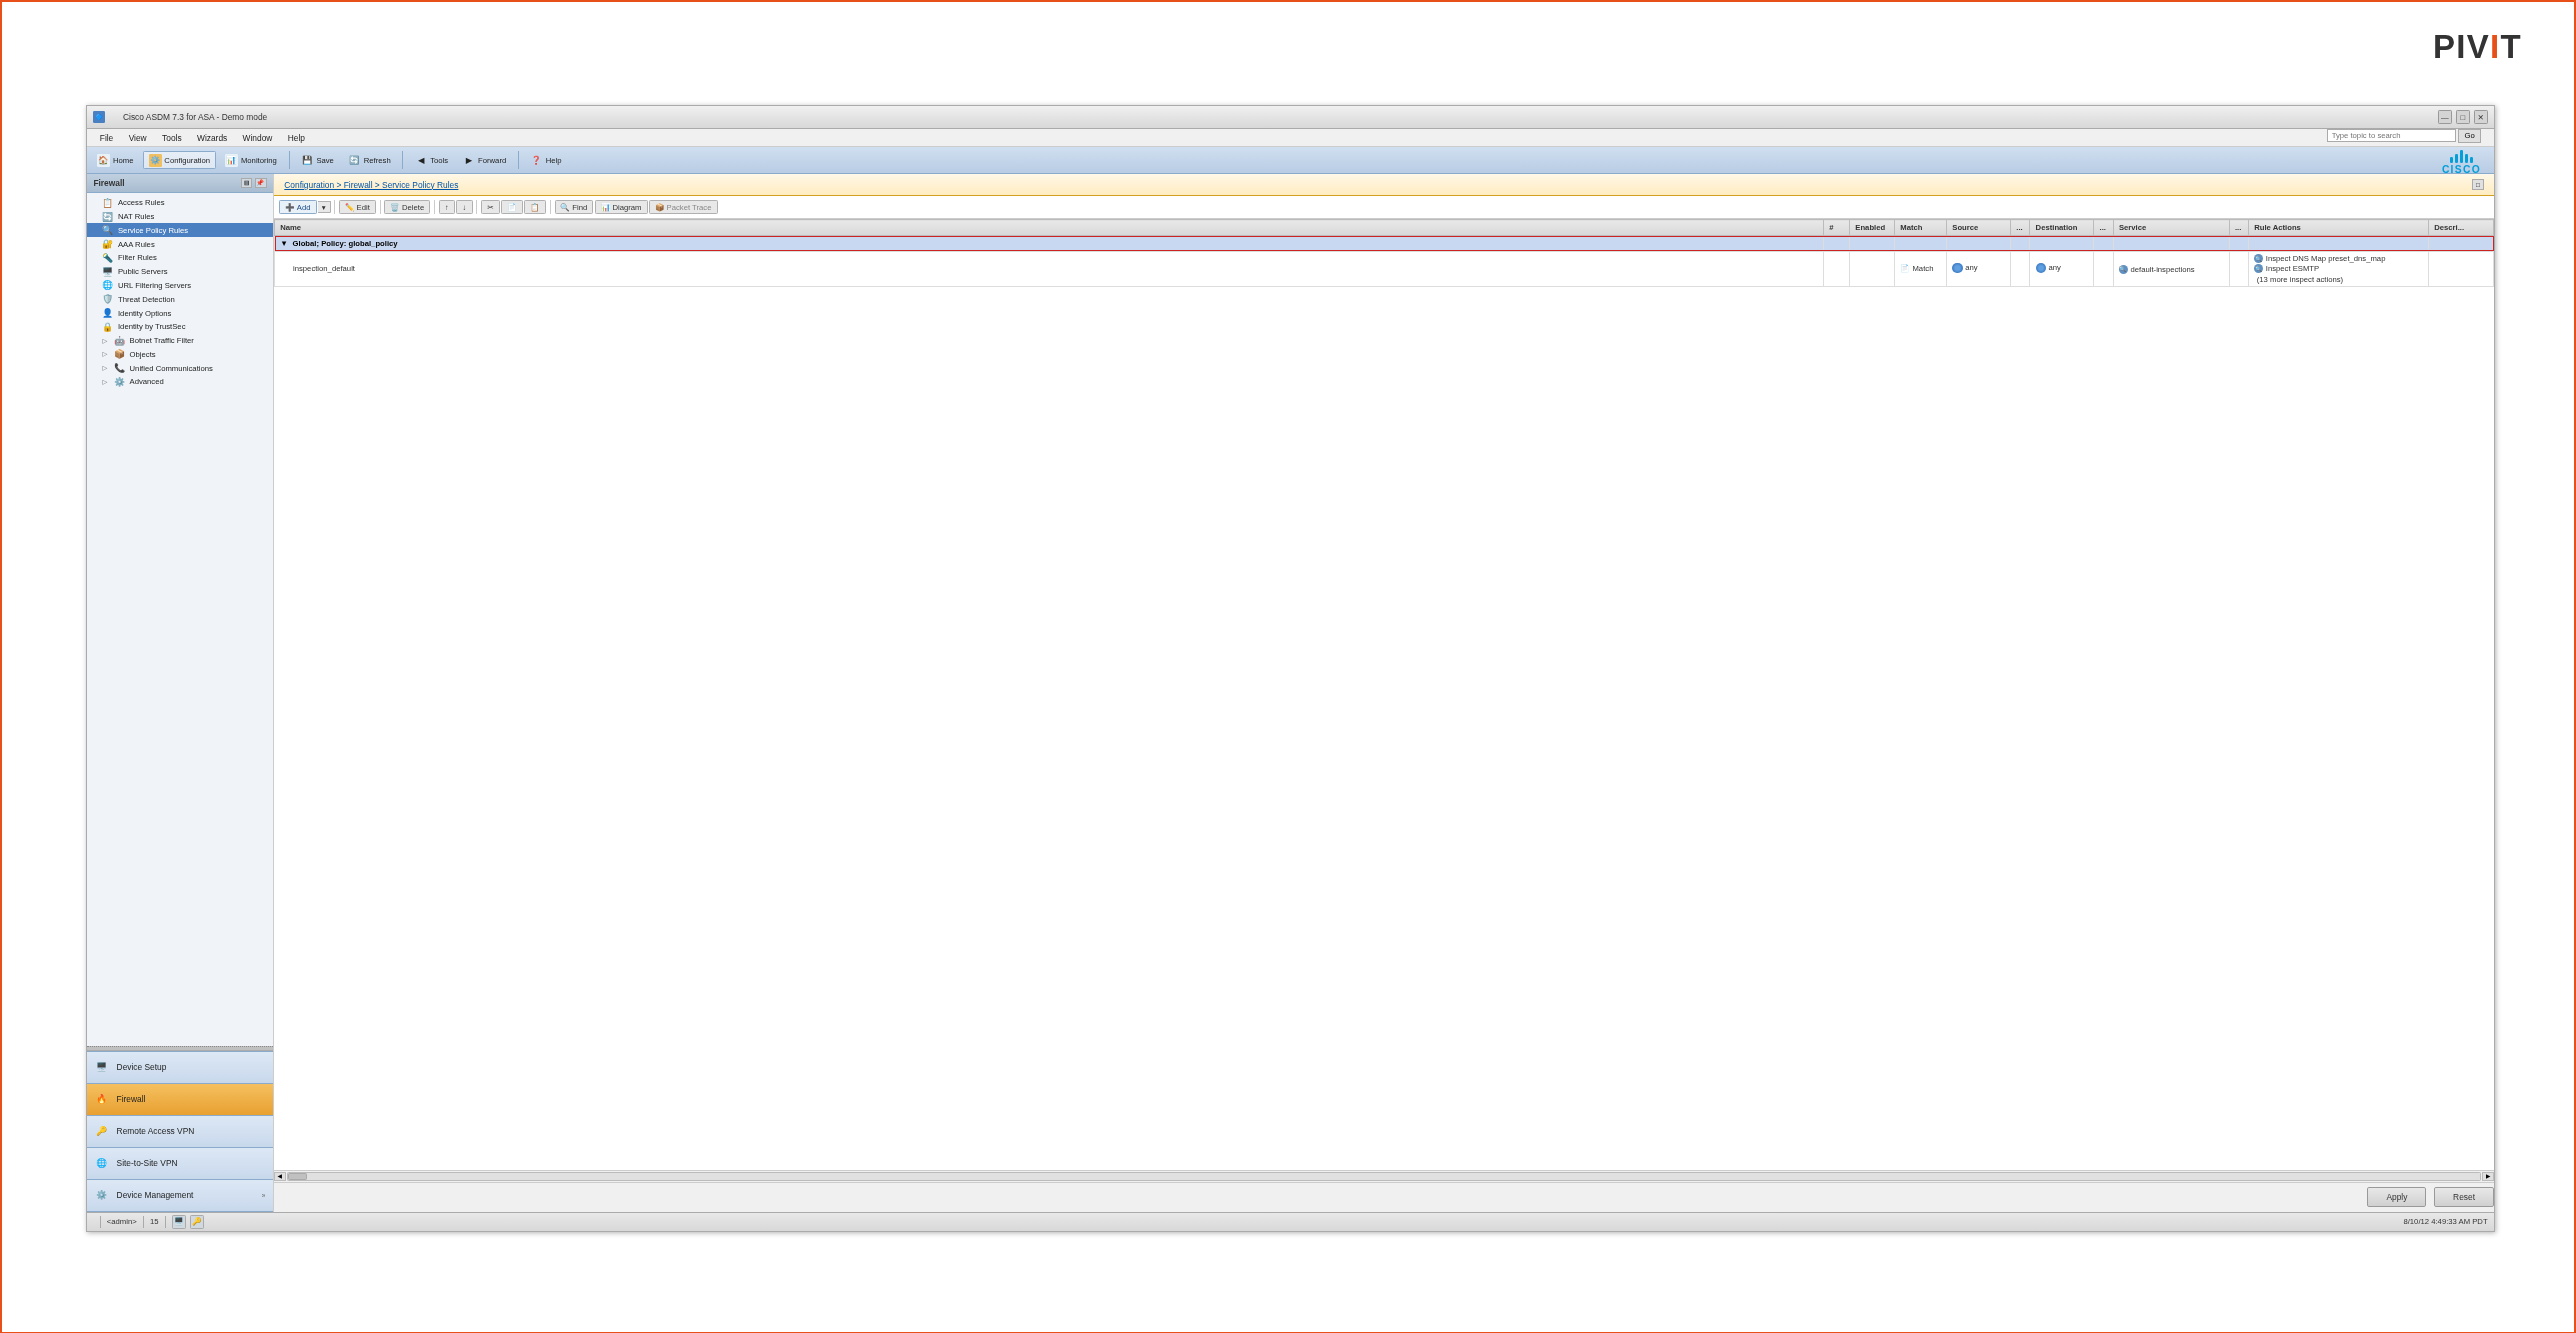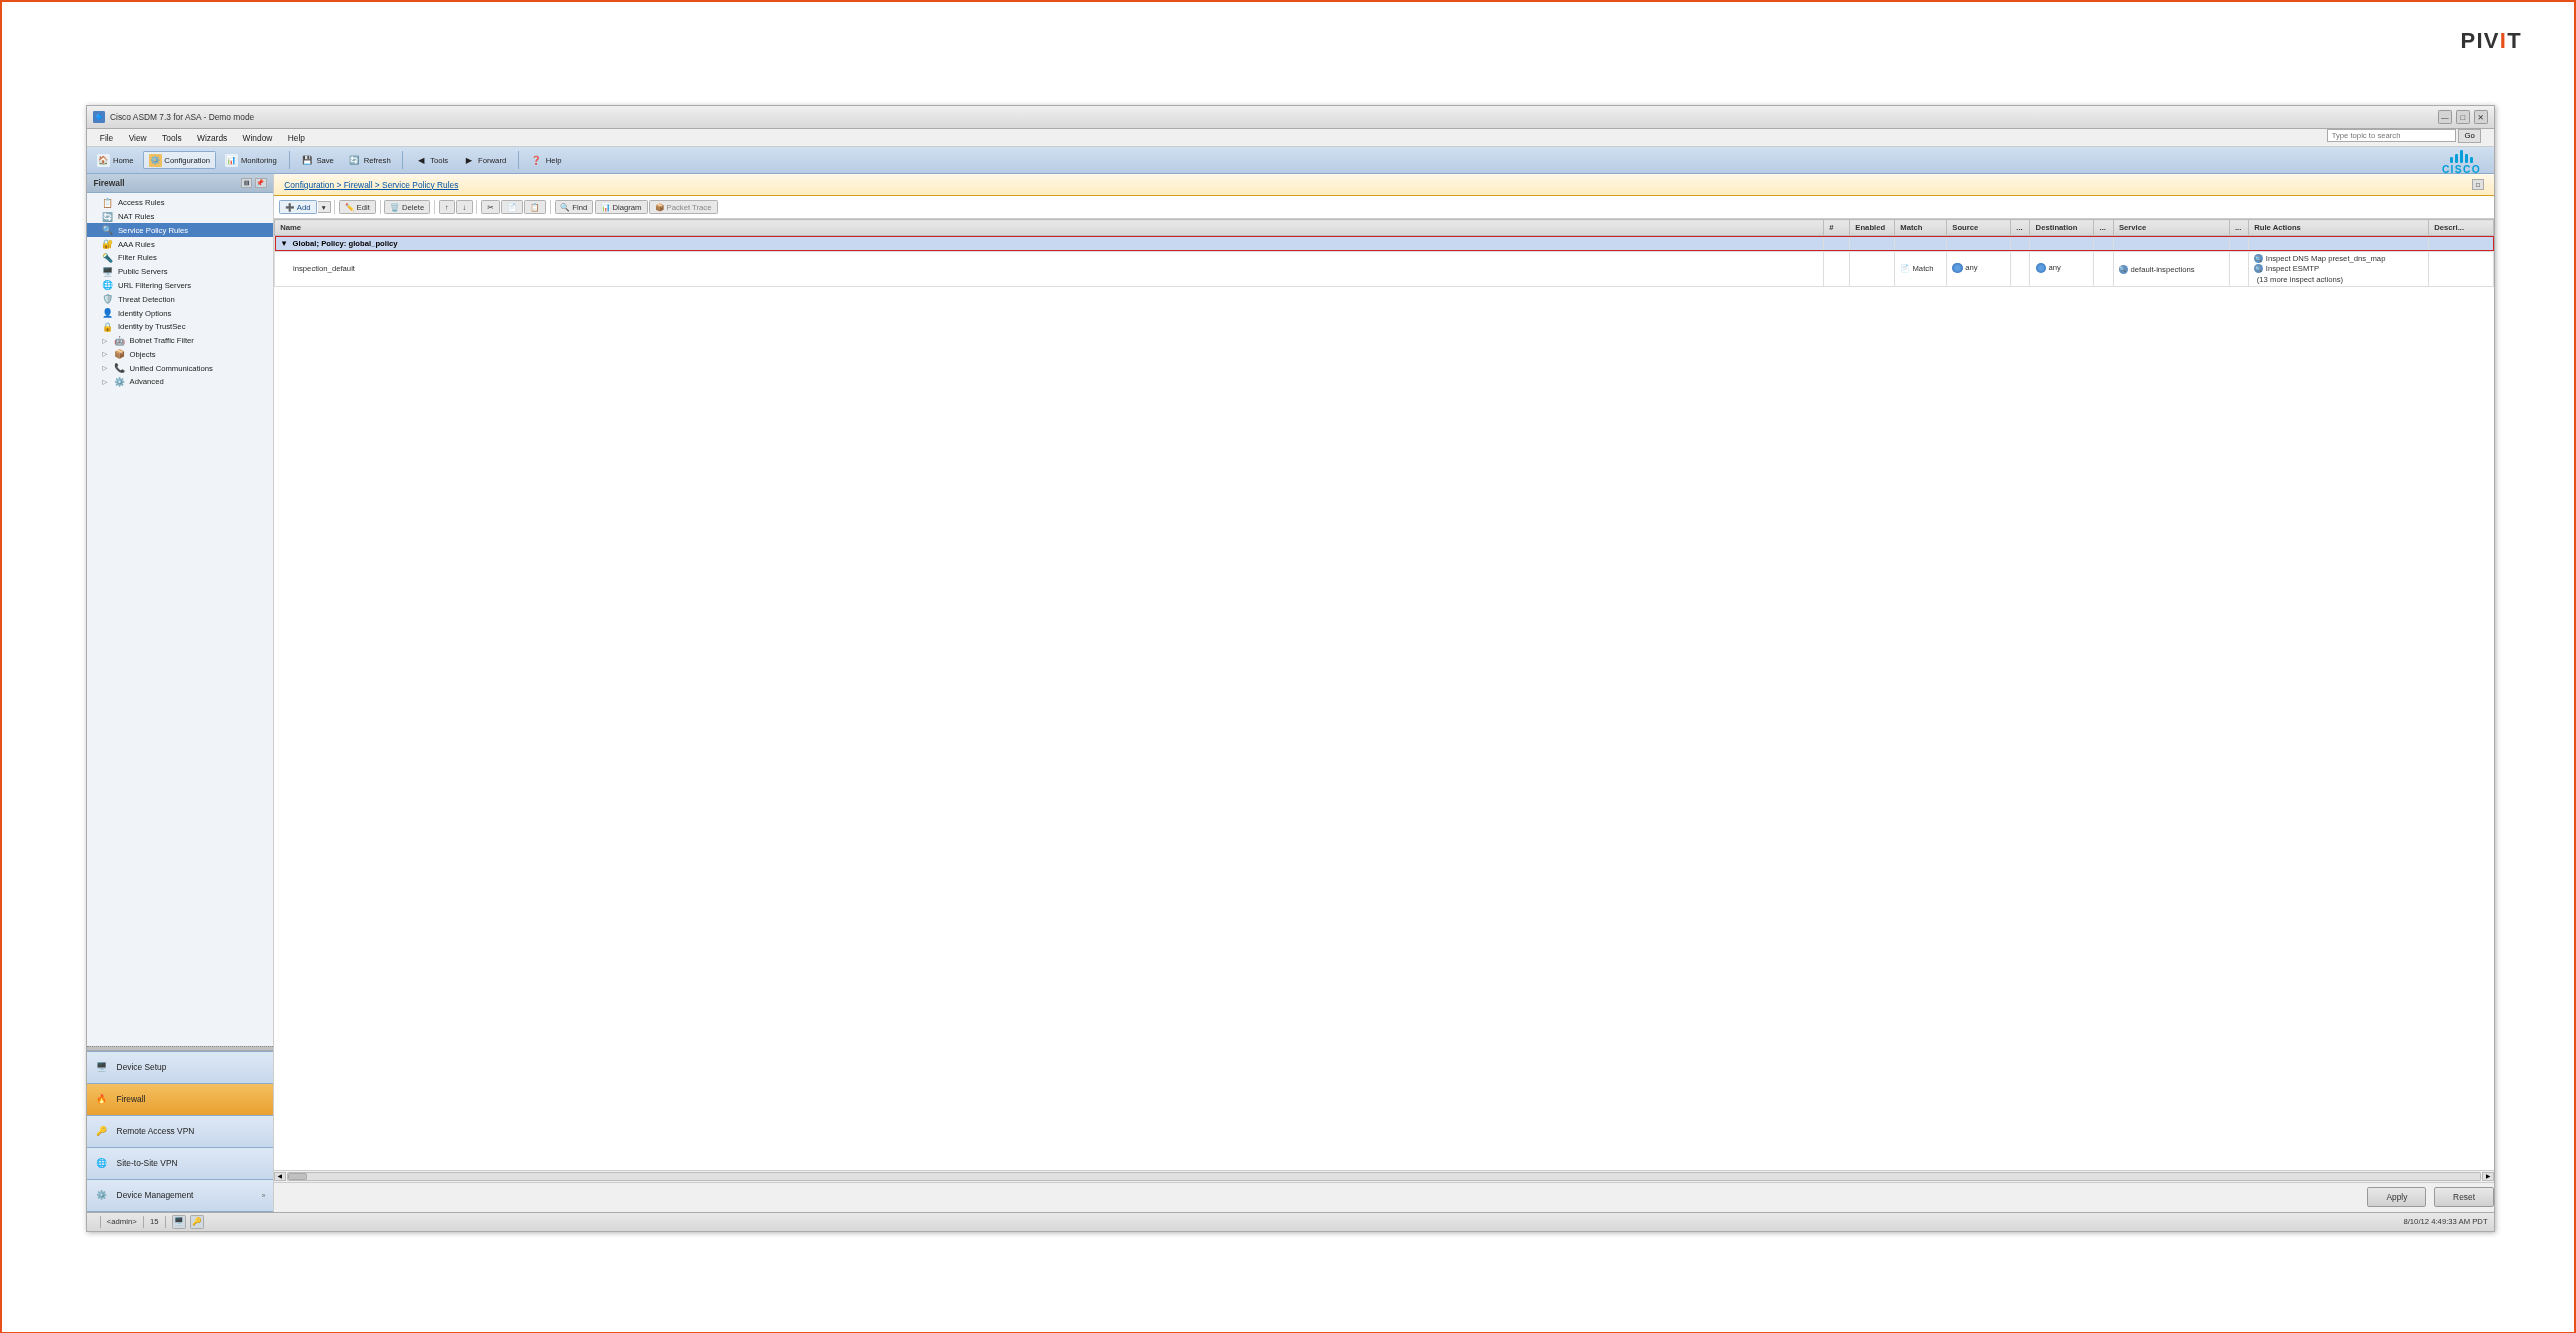--- a/index.html
+++ b/index.html
@@ -12,21 +12,21 @@
       border: 2.6px solid #e8501a;
       position: relative;
       overflow: hidden;
     }
 
     
     .pivit-logo {
       position: absolute;
       top: 26px;
       right: 52px;
-      font-size: 22px;
+      font-size: 33px;
       font-weight: 700;
       letter-spacing: 1.3px;
       color: #333;
     }
 
     
     .app-window {
       position: absolute;
       top: 103px;
       left: 84px;
@@ -45,21 +45,21 @@
       background: linear-gradient(to bottom, #f0f0f0, #d8d8d8);
       border-bottom: 0.6px solid #aaa;
       display: flex;
       align-items: center;
       padding: 0 6.4px;
       justify-content: space-between;
     }
     .title-bar-left {
       display: flex;
       align-items: center;
-      gap: 5px;
+      gap: 18px;
     }
     .title-icon {
       width: 11.6px;
       height: 11.6px;
       background: #4a7fc1;
       border-radius: 1.3px;
       display: inline-flex;
       align-items: center;
       justify-content: center;
       font-size: 6.4px;

